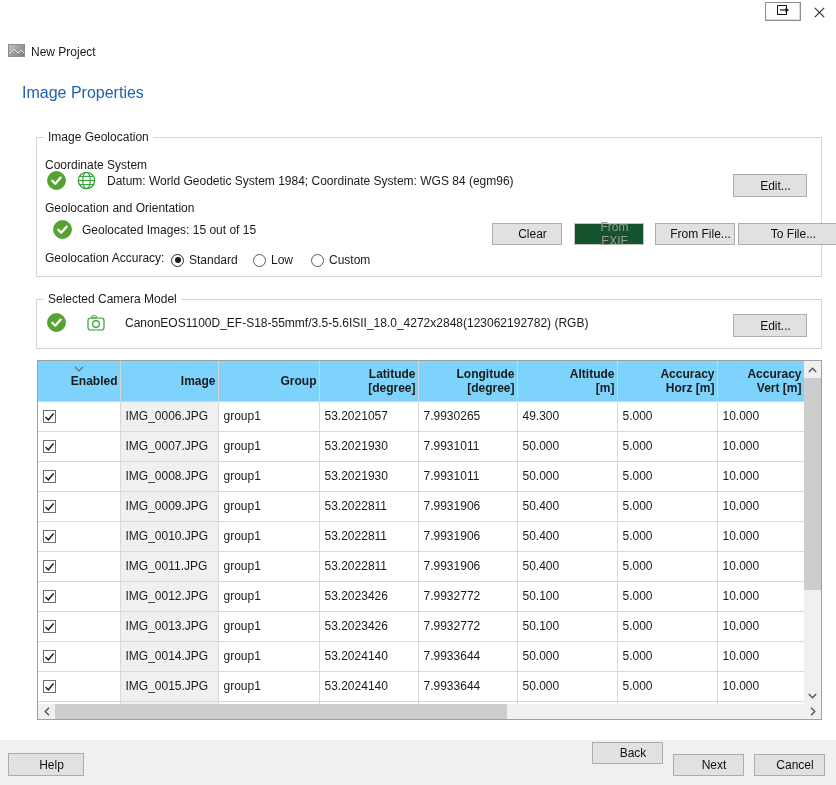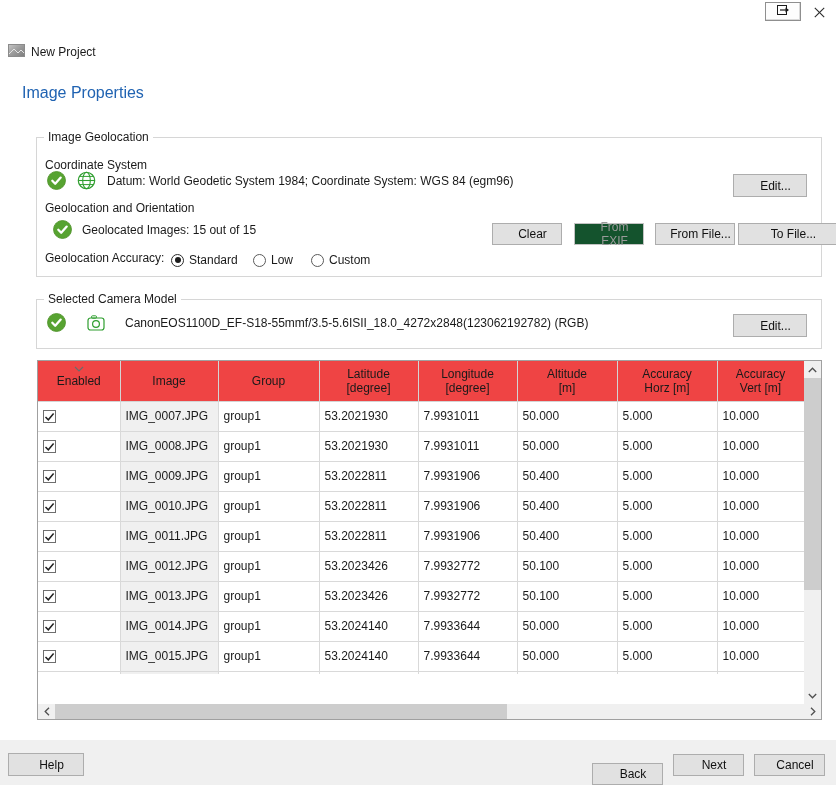--- a/index.html
+++ b/index.html
@@ -39,23 +39,23 @@
     display:inline-flex; align-items:center; justify-content:center; }
   .radio.sel { border-color:#2b2b2b; }
   .radio.sel::after { content:""; width:6px; height:6px; border-radius:50%; background:#1d1d1d; }
   
   .table-wrap { position:absolute; left:37px; top:360px; width:785px; height:360px;
     border:1px solid #a0a0a0; background:#fff; }
   .grid { position:absolute; left:0; top:0; width:766px; }
   table { border-collapse:collapse; table-layout:fixed; width:766px; }
   col.w0{width:82px} col.w1{width:98px} col.w2{width:101px} col.w3{width:99px}
   col.w4{width:99px} col.w5{width:100px} col.w6{width:100px} col.w7{width:87px}
-  th { height:40px; font-weight:400; text-align:center; vertical-align:middle;
+  th { height:40px; font-weight:700; text-align:right; vertical-align:middle;
     border-right:1px solid #d4d4d4; border-bottom:1px solid #d4d4d4; position:relative;
-    background:#ef4444; padding:0 2px; }
+    background:#7dd3fc; padding:0 2px; }
   th .l1,.l2 { line-height:14px; }
   .sort-ind { position:absolute; top:0px; left:50%; transform:translateX(-50%); }
   td { height:30px; border-right:1px solid #d9d9d9; border-bottom:1px solid #d9d9d9;
     padding-left:5px; white-space:nowrap; overflow:hidden; background:#fff; }
   td.c1 { background:#f0f0f0; }
   tr.partial td { height:3px; border-bottom:none; }
   .cb { width:13px; height:13px; border:1px solid #6e6e6e; background:#fff;
     display:inline-flex; align-items:center; justify-content:center; vertical-align:middle; }
   
   .vscroll { position:absolute; top:0; right:0; width:17px; height:343px; background:#f0f0f0; }
@@ -239,20 +239,34 @@
               </th>
           </tr>
         </thead>
         <tbody>
             <tr>
               <td class="c0"><span class="cb">
                   <svg width="11" height="11" viewBox="0 0 11 11">
                     <polyline points="1.5,6 4.3,8.8 9.6,2.4" fill="none" stroke="#222" stroke-width="1.5"></polyline>
                   </svg>
                 </span></td>
+              <td class="c1">IMG_0006.JPG</td>
+              <td class="c2">group1</td>
+              <td class="c3">53.2021057</td>
+              <td class="c4">7.9930265</td>
+              <td class="c5">49.300</td>
+              <td class="c6">5.000</td>
+              <td class="c7">10.000</td>
+            </tr>
+            <tr>
+              <td class="c0"><span class="cb">
+                  <svg width="11" height="11" viewBox="0 0 11 11">
+                    <polyline points="1.5,6 4.3,8.8 9.6,2.4" fill="none" stroke="#222" stroke-width="1.5"></polyline>
+                  </svg>
+                </span></td>
               <td class="c1">IMG_0007.JPG</td>
               <td class="c2">group1</td>
               <td class="c3">53.2021930</td>
               <td class="c4">7.9931011</td>
               <td class="c5">50.000</td>
               <td class="c6">5.000</td>
               <td class="c7">10.000</td>
             </tr>
             <tr>
               <td class="c0"><span class="cb">
@@ -404,18 +418,18 @@
       <div class="hs-btn hs-right">
         <svg width="6" height="9" viewBox="0 0 6 9">
             <path d="M1 0.8 L4.8 4.5 L1 8.2" fill="none" stroke="#505050" stroke-width="1.3"></path>
           </svg>
       </div>
     </div>
   </div>
 
   <div class="footer">
     <button class="btn" style="left:8px; top:13px; width:76px; height:23px;">Help</button>
-    <button class="btn" style="left:592px; top:23px; width:71px; height:22px;">Back</button>
+    <button class="btn" style="left:592px; top:2px; width:71px; height:22px;">Back</button>
     <button class="btn" style="left:673px; top:14px; width:71px; height:22px;">Next</button>
     <button class="btn" style="left:754px; top:14px; width:71px; height:22px;">Cancel</button>
   </div>
 
 </div>
 
 </body></html>

